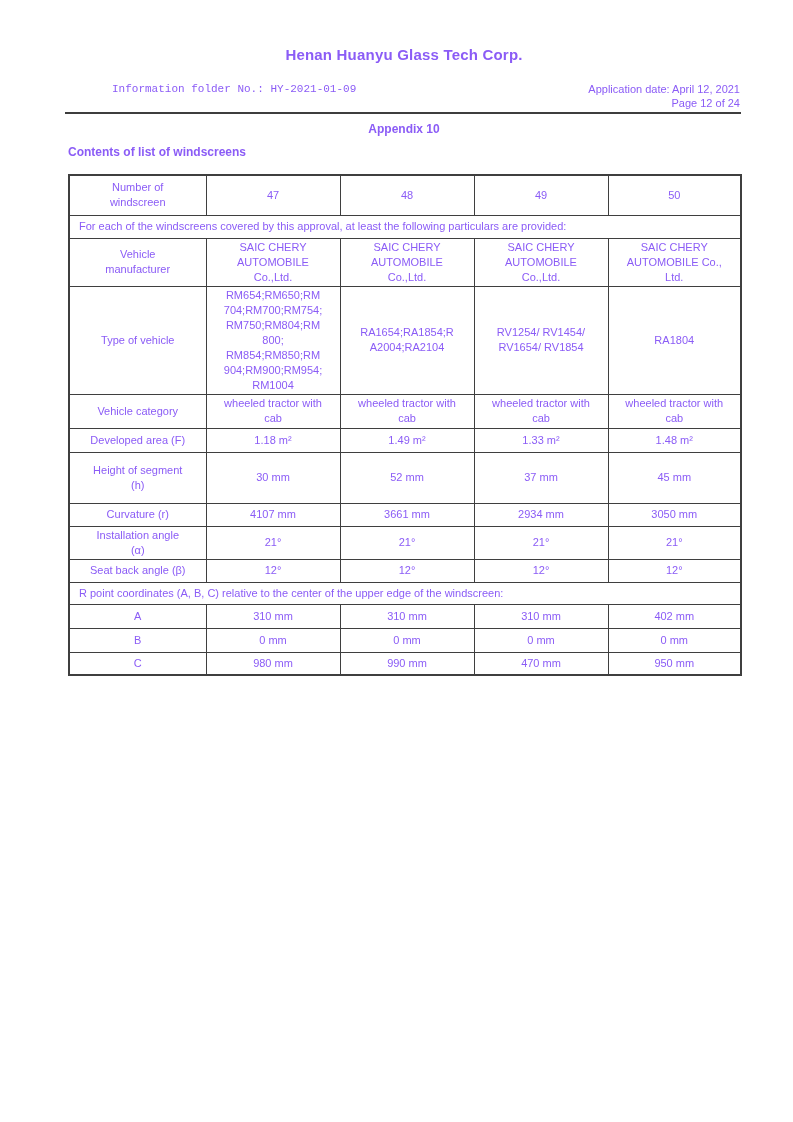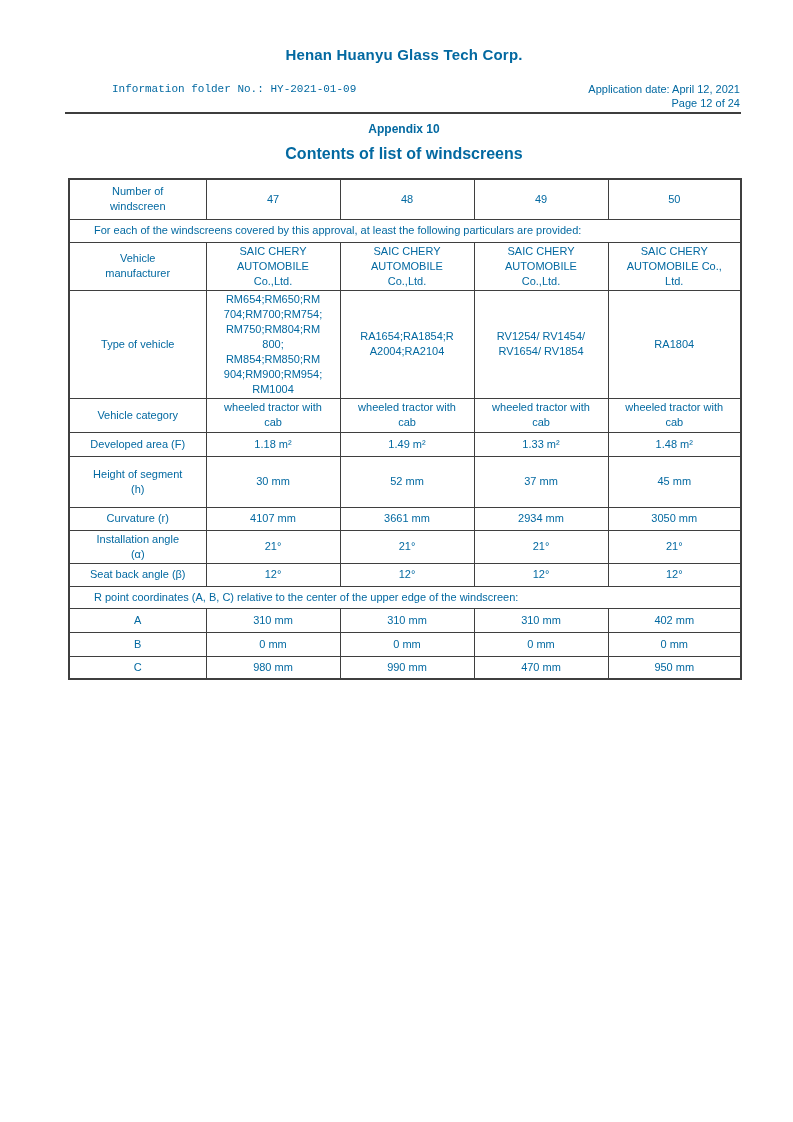--- a/index.html
+++ b/index.html
@@ -2,21 +2,21 @@
 <html><head>
 <meta charset="utf-8">
 <style>
   html,body { margin:0; padding:0; background:#e8e8e8; }
   .page {
     position:relative;
     width:793px; height:1122px;
     background:#ffffff;
     margin:0 auto;
     font-family:"Liberation Sans","DejaVu Sans",sans-serif;
-    color:#0369a1;
+    color:#8b5cf6;
     overflow:hidden;
   }
   .content { width:672px; margin-left:68px; }
   .doc-title {
     padding-top:46px;
     text-align:center;
     font-size:15px; font-weight:bold;
     letter-spacing:0.2px;
   }
   .meta {
@@ -30,42 +30,41 @@
     margin-top:2px; margin-left:-3px; width:676px;
     border-top:2px solid #3d3d3d; height:0;
   }
   .appendix-title {
     margin-top:8px;
     text-align:center;
     font-size:12px; font-weight:bold;
   }
   .subtitle {
     margin-top:9px;
-    text-align:center;
-    font-size:16px; font-weight:bold;
+    font-size:12px; font-weight:bold;
   }
   table.ws {
     margin-top:15px;
     border-collapse:collapse;
     table-layout:fixed;
     width:672px;
     border:2px solid #3f3f3f;
     font-size:11px; line-height:15px;
   }
   table.ws td {
     border:1px solid #3f3f3f;
     padding:1px 4px;
     text-align:center;
     vertical-align:middle;
     white-space:pre-line;
     overflow:hidden;
   }
   table.ws td.span-cell {
     text-align:left;
-    padding-left:24px;
+    padding-left:9px;
     white-space:normal;
   }
 </style>
 </head>
 <body>
 
 <div class="page">
   <div class="content">
 
     <div class="doc-title">Henan Huanyu Glass Tech Corp.</div>

